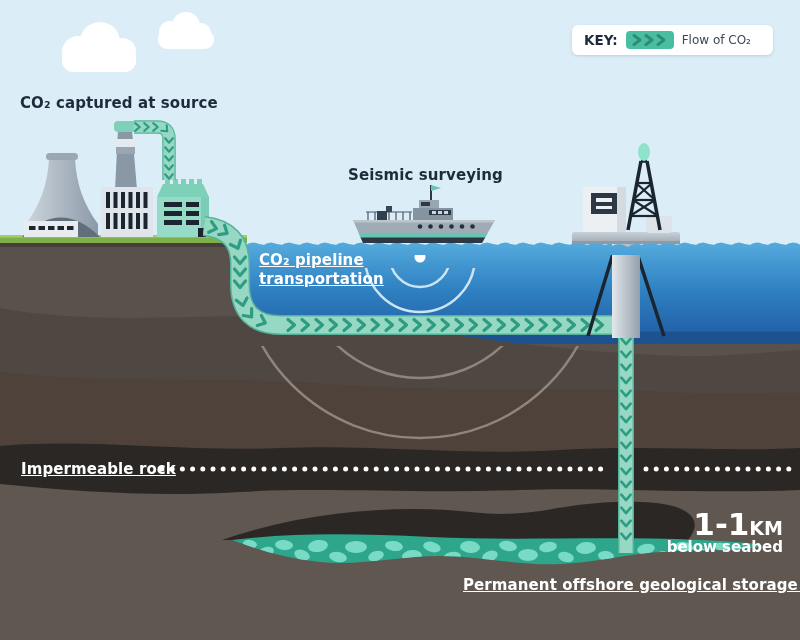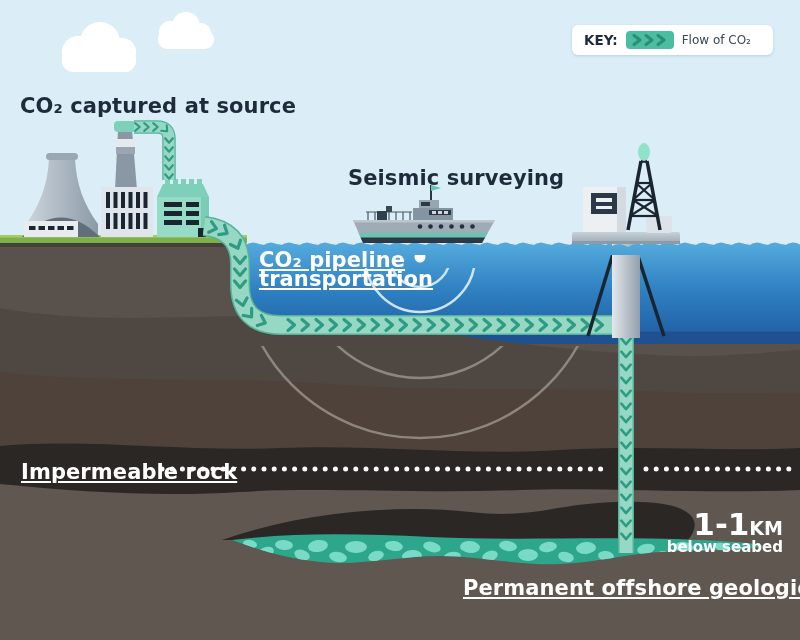--- a/index.html
+++ b/index.html
@@ -1,20 +1,20 @@
 <!DOCTYPE html>
 <html><head>
 <meta charset="utf-8">
 <title>Diagram</title>
 <style>
   html,body{margin:0;padding:0;background:#fff;}
   #stage{position:relative;width:800px;height:640px;overflow:hidden;
          font-family:"DejaVu Sans","Liberation Sans",sans-serif;}
   #scene{position:absolute;left:0;top:0;}
-  .lbl{position:absolute;font-weight:700;font-size:21px;color:#1e2b3a;
+  .lbl{position:absolute;font-weight:700;font-size:15px;color:#1e2b3a;
        letter-spacing:.1px;white-space:nowrap;}
   .lbl-white{color:#ffffff;text-decoration:underline;}
   #lbl-captured{left:20px;top:94px;}
   #lbl-seismic{left:348px;top:166px;}
   #lbl-injection{left:562px;top:127px;}
   #lbl-pipeline{left:259px;top:251px;width:160px;line-height:19px;white-space:normal;}
   #lbl-rock{left:21px;top:460px;}
   #depth-block{position:absolute;left:638px;top:509px;width:145px;text-align:right;color:#fff;}
   #depth-value{font-size:31px;font-weight:700;line-height:30px;}
   #depth-unit{font-size:19px;font-weight:700;}

